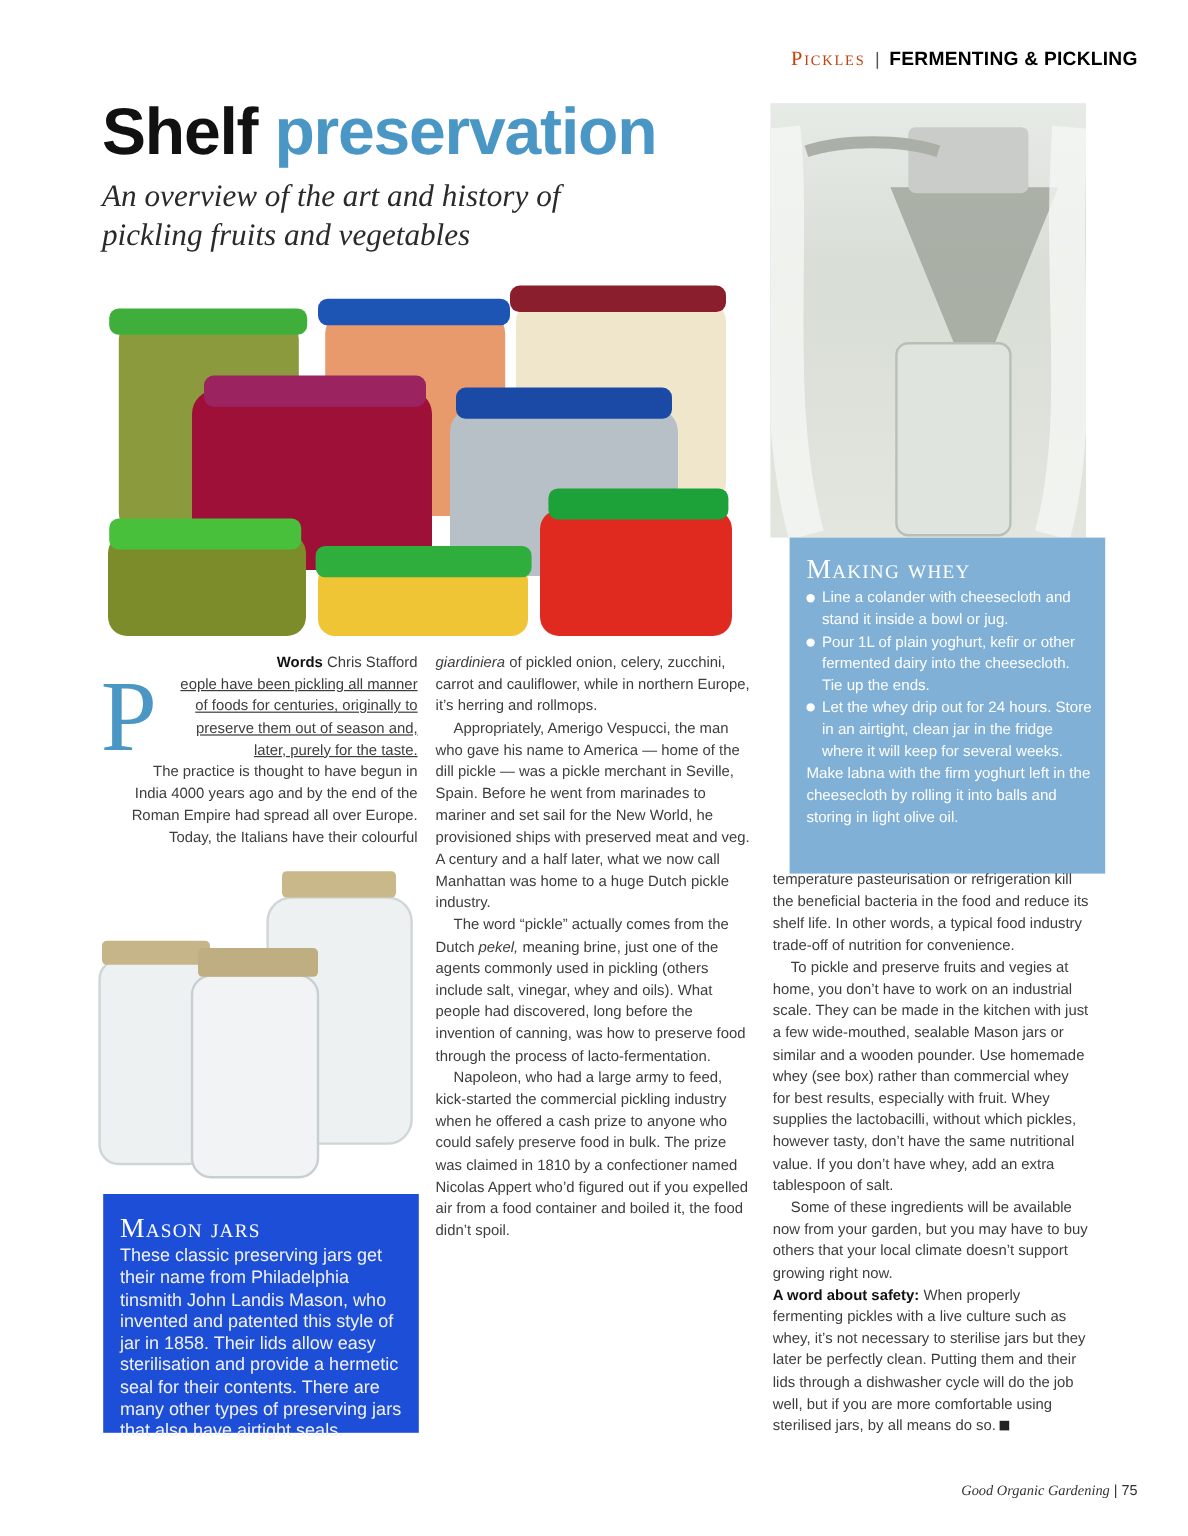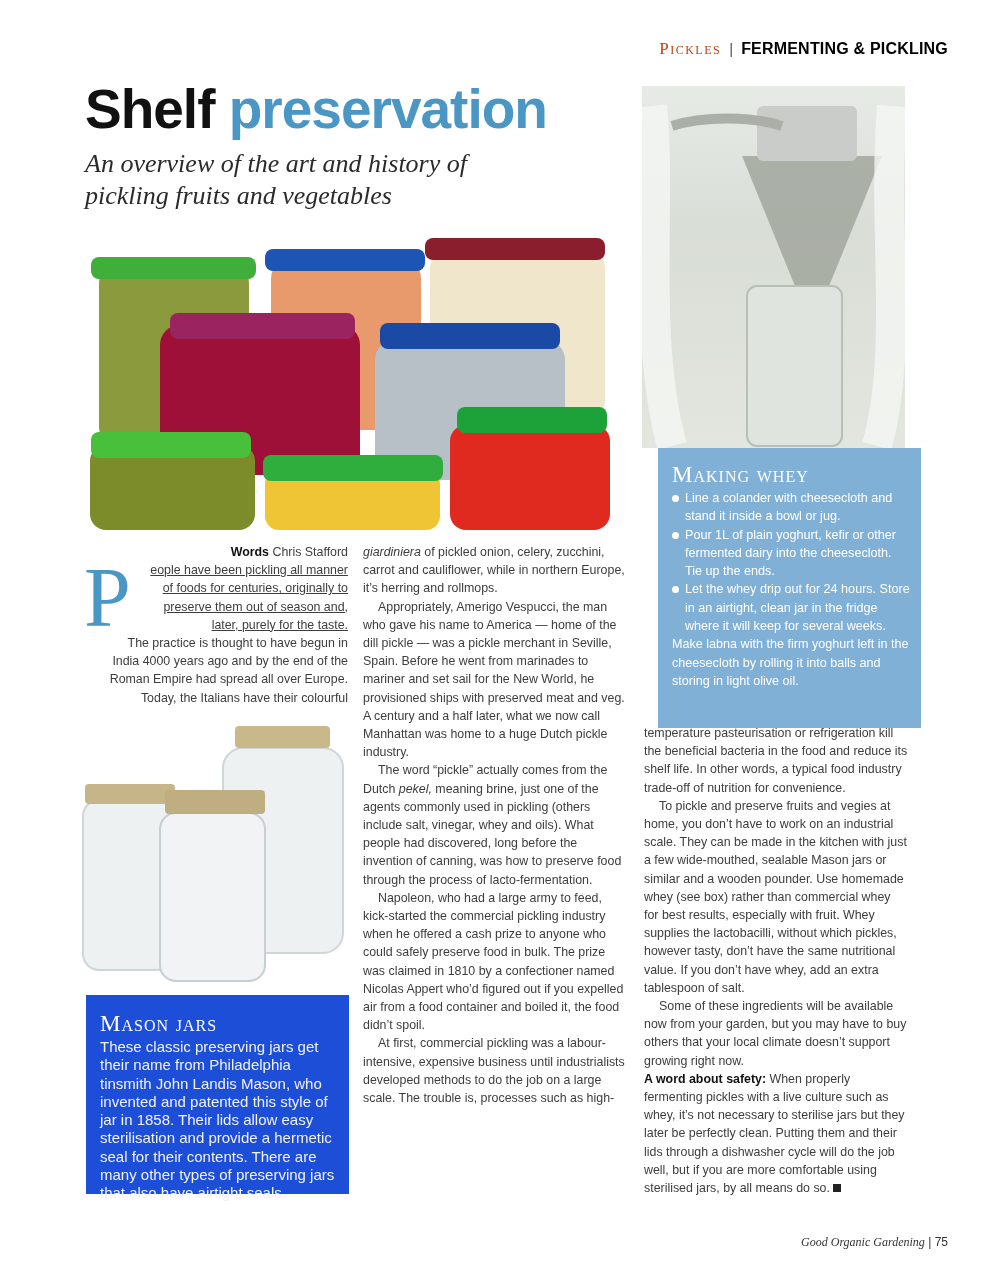--- a/index.html
+++ b/index.html
@@ -132,21 +132,20 @@
 <div class="box-mason">
   <div class="box-title">Mason jars</div>
   <p>These classic preserving jars get their name from Philadelphia tinsmith John Landis Mason, who invented and patented this style of jar in 1858. Their lids allow easy sterilisation and provide a hermetic seal for their contents. There are many other types of preserving jars that also have airtight seals.</p>
 </div>
 
 <div class="col col2">
   <p><i>giardiniera</i><span> of pickled onion, celery, zucchini, carrot and cauliflower, while in northern Europe, it’s herring and rollmops.</span></p>
   <p class="ind">Appropriately, Amerigo Vespucci, the man who gave his name to America — home of the dill pickle — was a pickle merchant in Seville, Spain. Before he went from marinades to mariner and set sail for the New World, he provisioned ships with preserved meat and veg. A century and a half later, what we now call Manhattan was home to a huge Dutch pickle industry.</p>
   <p class="ind"><span>The word “pickle” actually comes from the Dutch </span><i>pekel,</i><span> meaning brine, just one of the agents commonly used in pickling (others include salt, vinegar, whey and oils). What people had discovered, long before the invention of canning, was how to preserve food through the process of lacto-fermentation.</span></p>
   <p class="ind">Napoleon, who had a large army to feed, kick-started the commercial pickling industry when he offered a cash prize to anyone who could safely preserve food in bulk. The prize was claimed in 1810 by a confectioner named Nicolas Appert who’d figured out if you expelled air from a food container and boiled it, the food didn’t spoil.</p>
-  <p class="ind">At first, commercial pickling was a labour-intensive, expensive business until industrialists developed methods to do the job on a large scale. The trouble is, processes such as high-</p>
 </div>
 
 <div class="col col3">
   <p>temperature pasteurisation or refrigeration kill the beneficial bacteria in the food and reduce its shelf life. In other words, a typical food industry trade-off of nutrition for convenience.</p>
   <p class="ind">To pickle and preserve fruits and vegies at home, you don’t have to work on an industrial scale. They can be made in the kitchen with just a few wide-mouthed, sealable Mason jars or similar and a wooden pounder. Use homemade whey (see box) rather than commercial whey for best results, especially with fruit. Whey supplies the lactobacilli, without which pickles, however tasty, don’t have the same nutritional value. If you don’t have whey, add an extra tablespoon of salt.</p>
   <p class="ind">Some of these ingredients will be available now from your garden, but you may have to buy others that your local climate doesn’t support growing right now.</p>
   <p><span class="bold">A word about safety:</span><span> When properly fermenting pickles with a live culture such as whey, it’s not necessary to sterilise jars but they later be perfectly clean. Putting them and their lids through a dishwasher cycle will do the job well, but if you are more comfortable using sterilised jars, by all means do so.</span><span class="end-mark"></span></p>
 </div>
 
 <div class="footer">

